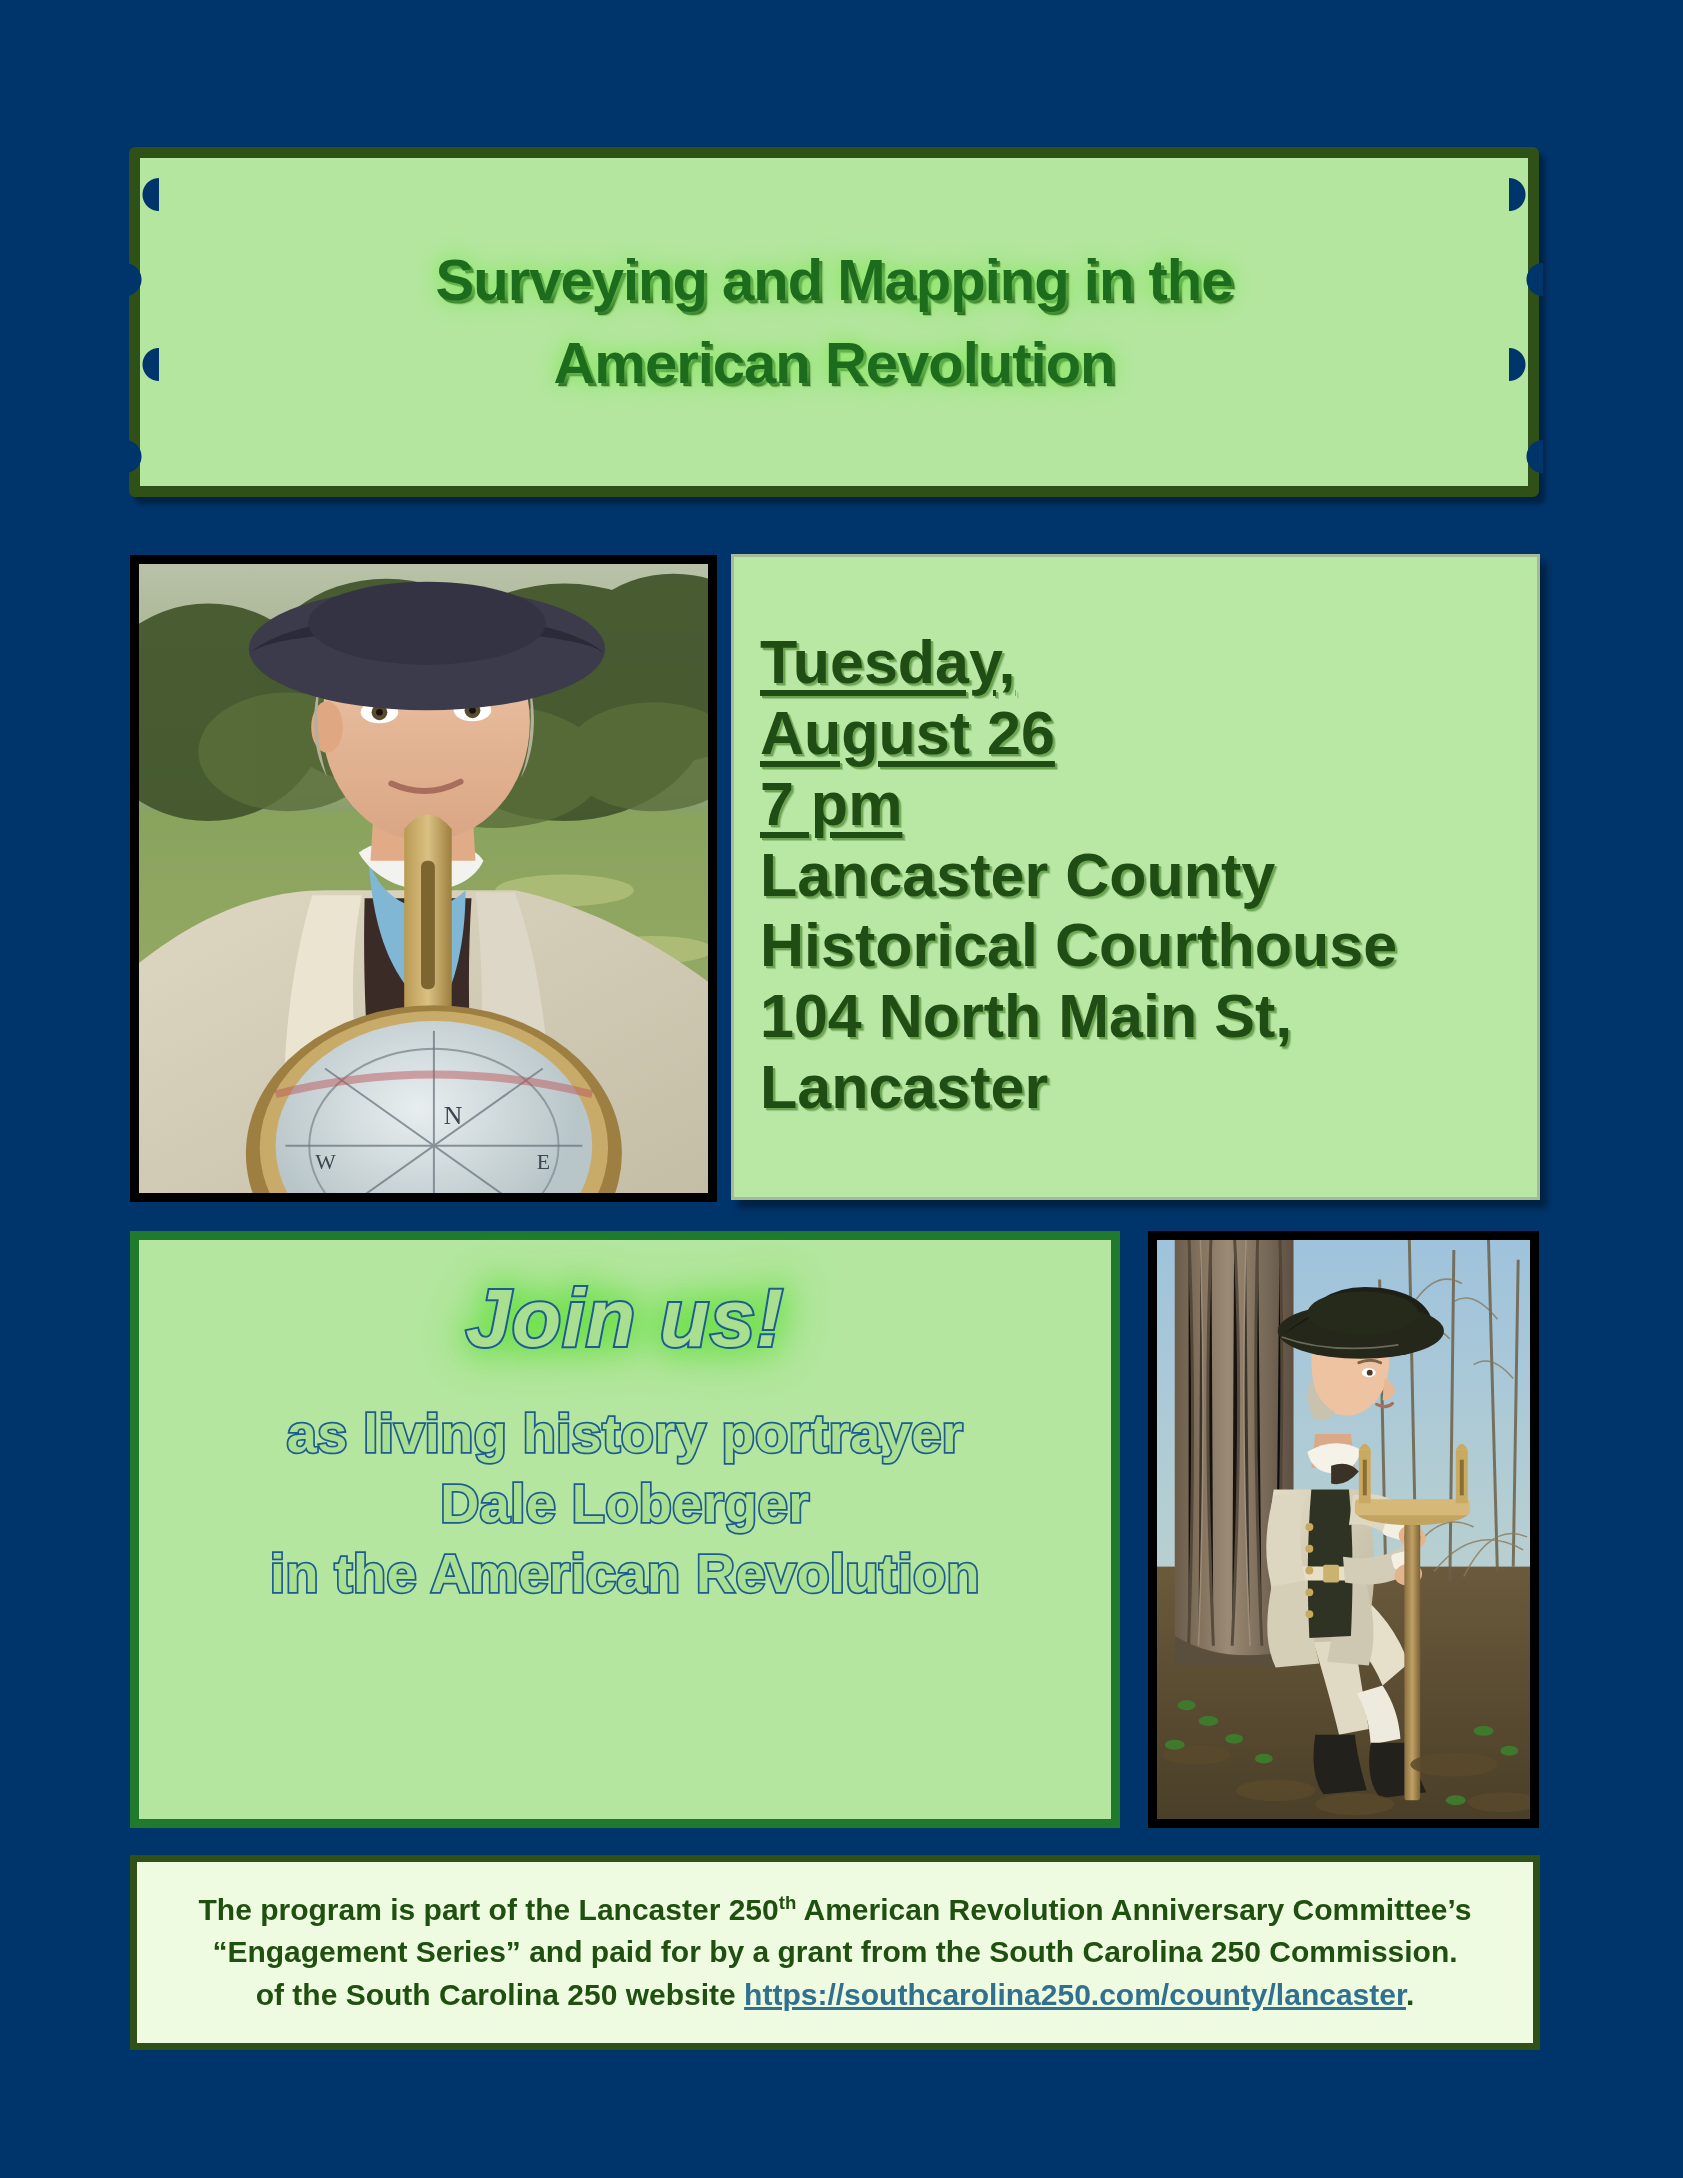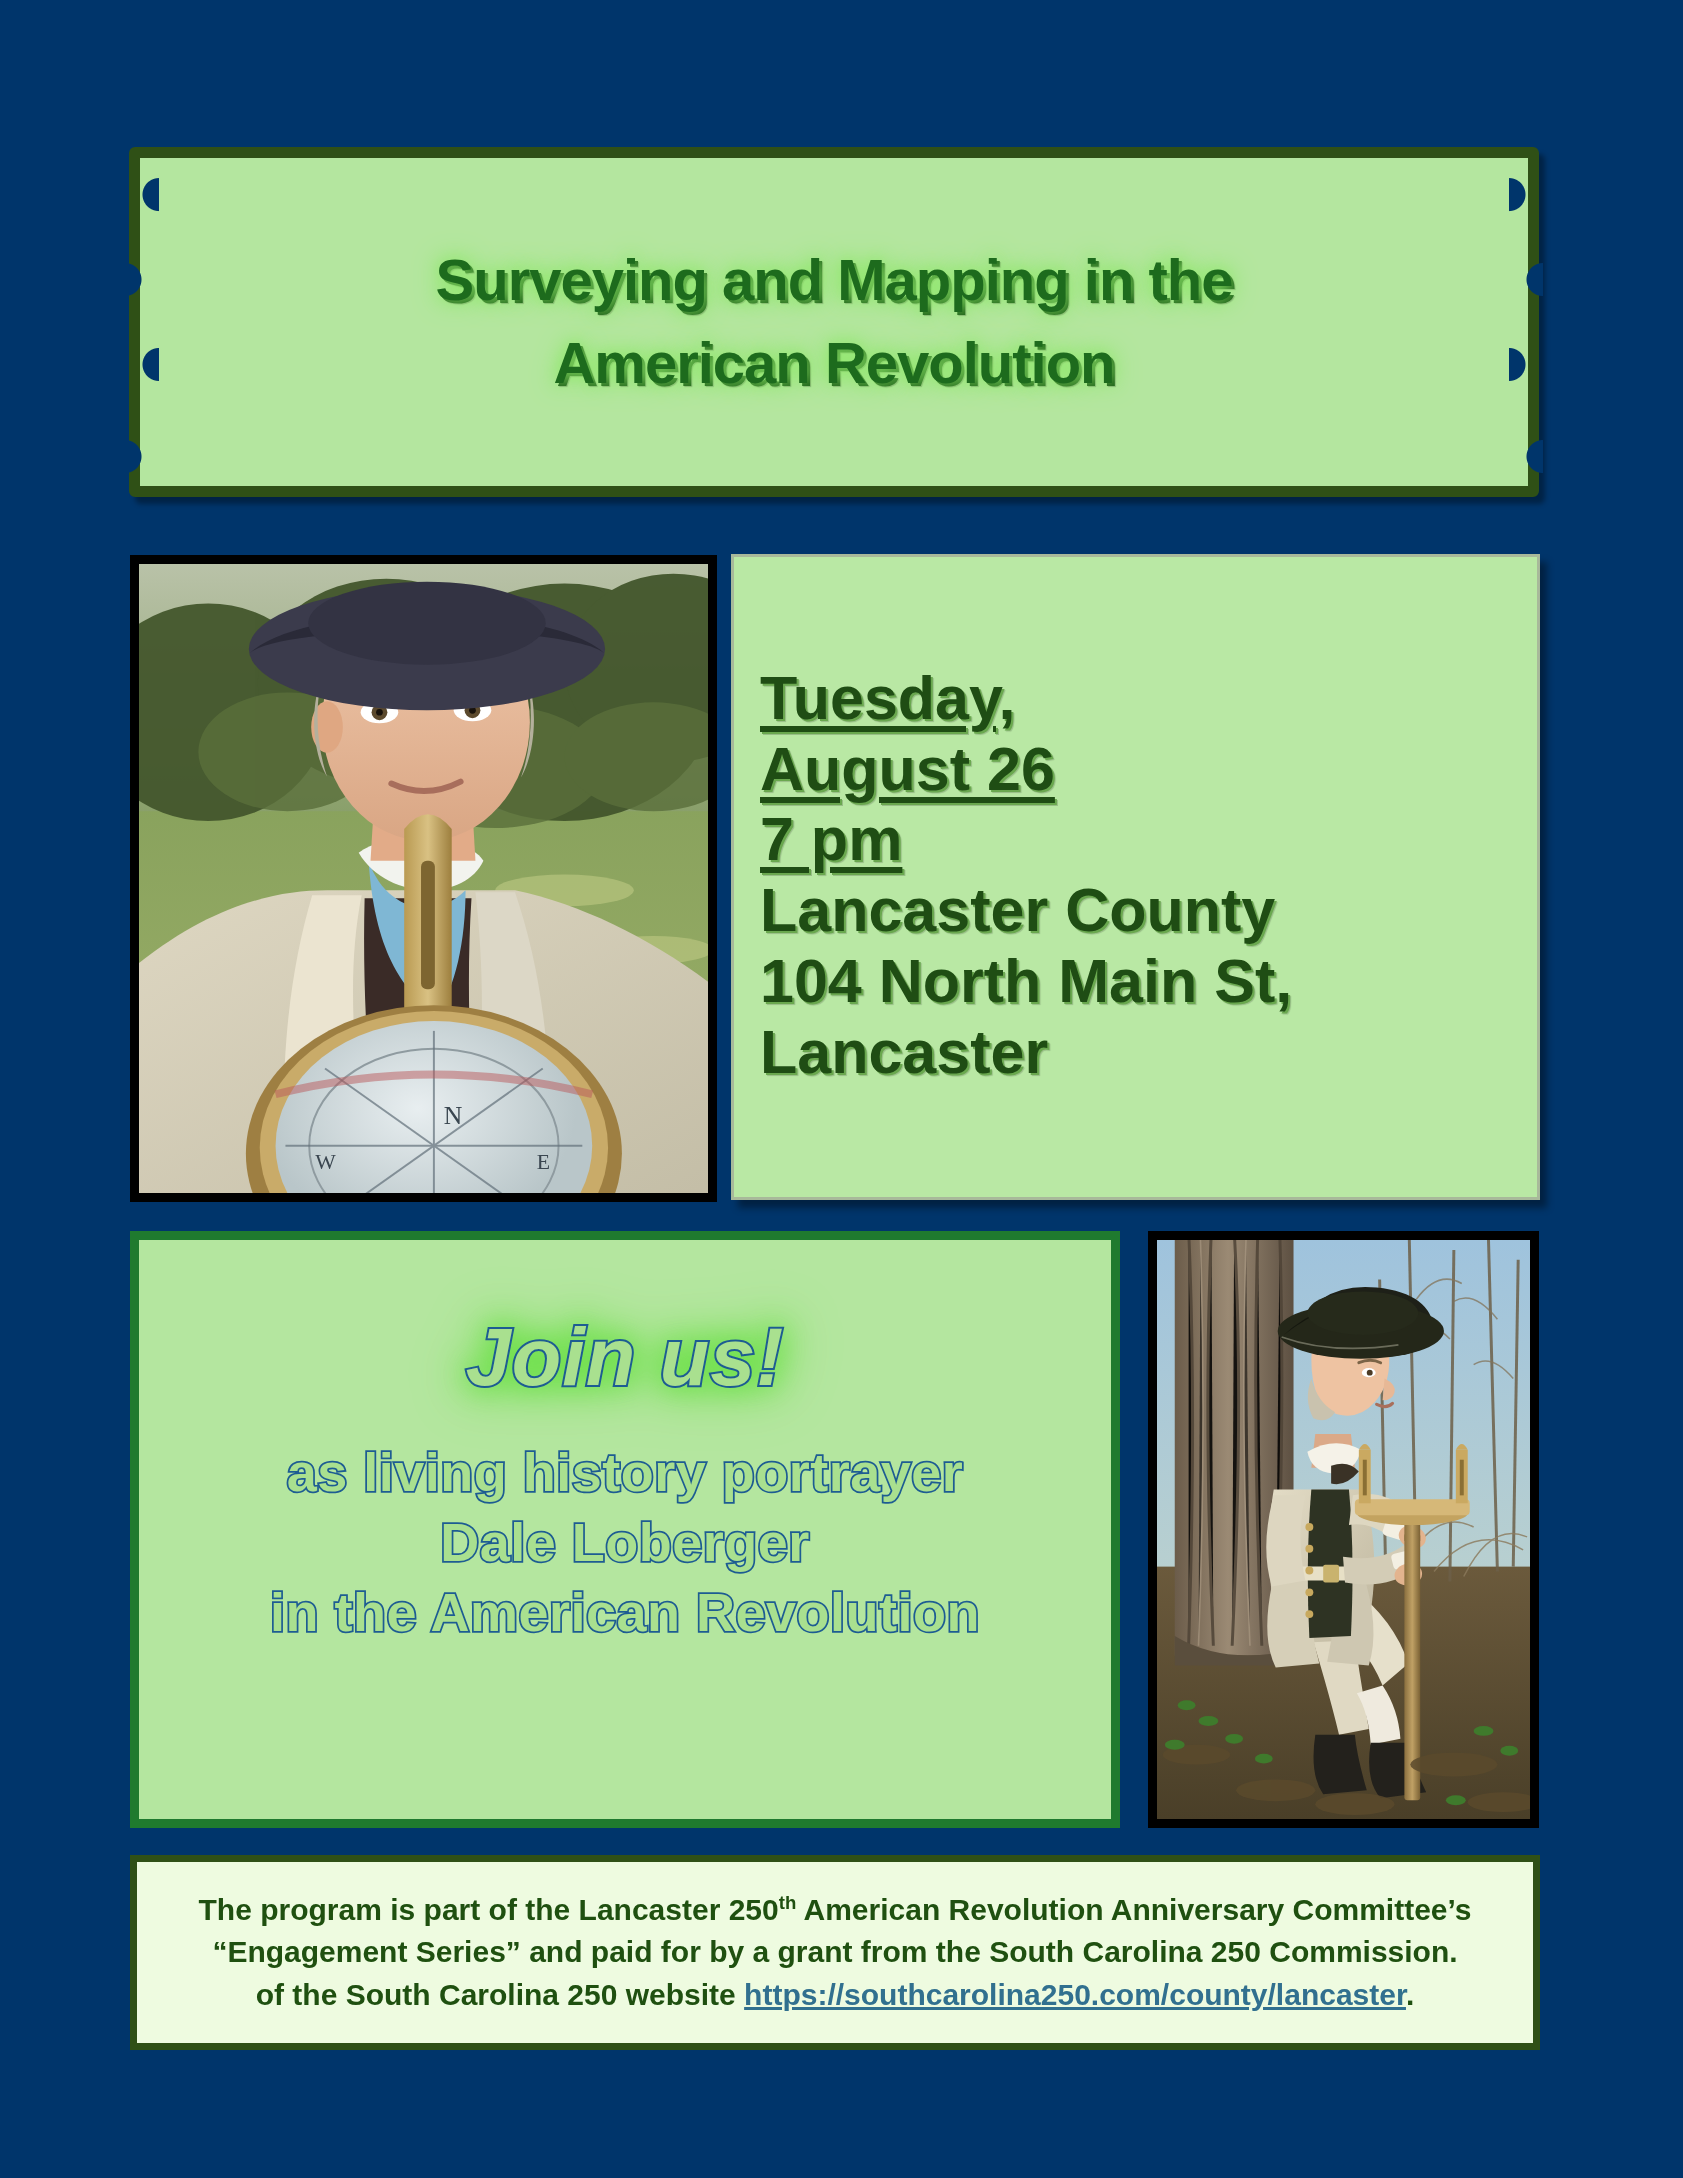--- a/index.html
+++ b/index.html
@@ -109,21 +109,20 @@
     font-weight:bold;
     font-style:italic;
     font-size:81px;
     line-height:1;
     color:#a9e08f;
     -webkit-text-stroke:4px #1d5c92;
     paint-order:stroke fill;
     letter-spacing:1px;
     margin-bottom:42px;
     filter:drop-shadow(0 0 14px #6ee04a) drop-shadow(0 0 22px #6ee04a);
-    margin-top:39px;
   }
   .join-lines{
     display:flex; flex-direction:column;
     align-items:center; gap:4px;
     text-align:center;
   }
   .join-lines .jl{
     font-weight:bold;
     font-size:54px;
     line-height:1.22;
@@ -301,20 +300,21 @@
       <path d="M-160 -60 q160 -40 320 0" stroke="#b9595c" stroke-width="8" fill="none" opacity=".5"></path>
     </g>
   </svg>
 </div>
 
 <div class="details-box">
   <div class="line u">Tuesday,</div>
   <div class="line u">August 26</div>
   <div class="line u">7 pm</div>
   <div class="line">Lancaster County</div>
+  <div class="line">Historical Courthouse</div>
   <div class="line">104 North Main St,</div>
   <div class="line">Lancaster</div>
 </div>
 
 <div class="join-box">
   <div class="join-title">Join us!</div>
   <div class="join-lines">
     <div class="jl">as living history portrayer</div>
     <div class="jl">Dale Loberger</div>
     <div class="jl">in the American Revolution</div>

